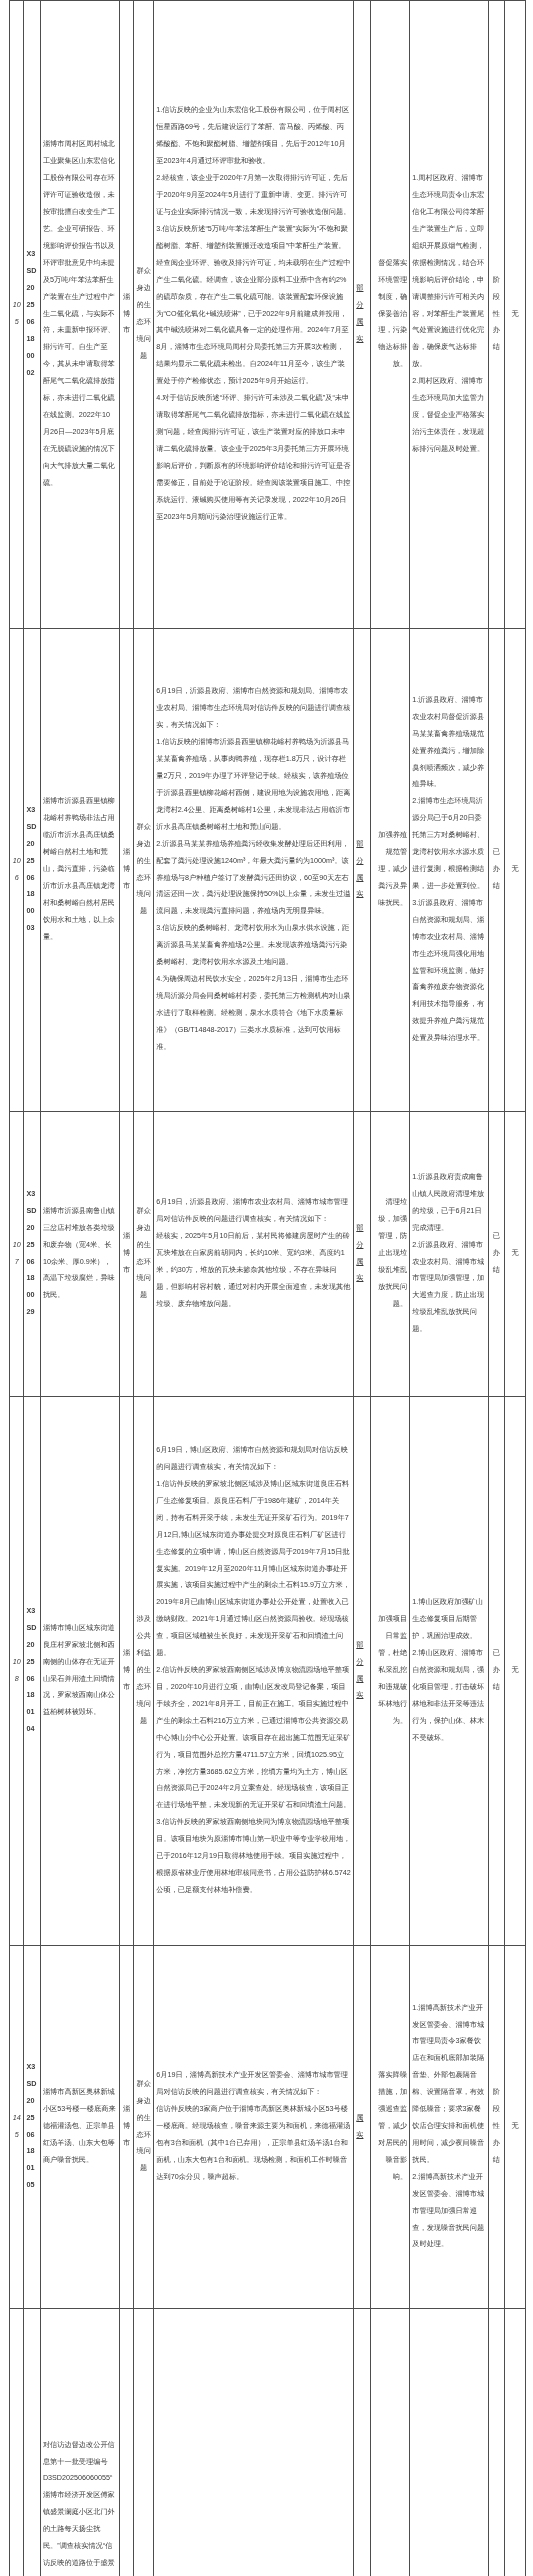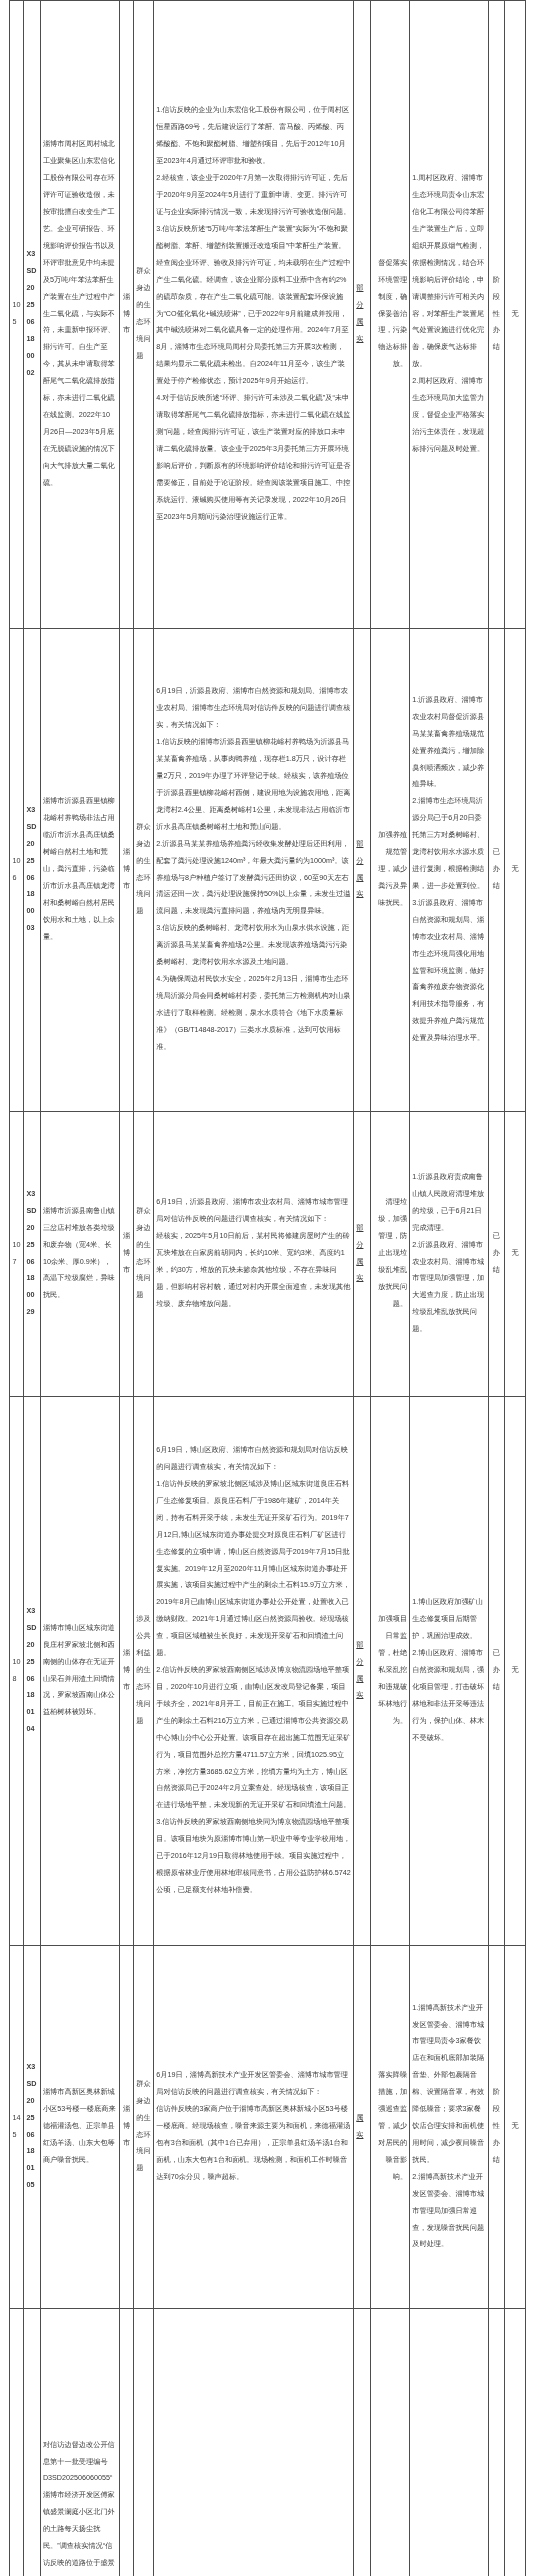--- a/index.html
+++ b/index.html
@@ -9,25 +9,25 @@
   table.grid td{
     border:0.5px solid #4d4d4d;
     vertical-align:middle;
     font-size:7.2px;
     line-height:2.35;
     padding:1.5px 2.1px;
     white-space:pre-line;
     overflow:hidden;
     word-wrap:break-word;
   }
-  td.c-sn{padding:1.5px 1.5px;text-align:left;}
+  td.c-sn{padding:1.5px 1.5px;text-align:center;font-style:italic;}
   td.c-case{word-break:break-all;padding:1.5px 1.5px;font-weight:bold;}
   td.c-problem{padding:1.5px 3.1px;text-align:left;}
   td.c-region{text-align:center;padding:1.5px 2.1px;margin-top:43px;}
-  td.c-type{text-align:left;padding:1.5px 1px;}
+  td.c-type{text-align:center;padding:1.5px 1px;}
   td.c-invest{padding:1.5px 3.1px;text-align:left;}
   td.c-verified{padding:1.5px 3.6px;text-decoration:underline;}
   td.c-directive{padding:1.5px 2.6px;text-align:right;}
   td.c-rect{padding:1.5px 3.1px;text-align:left;}
   td.c-status{text-align:center;padding:1.5px 3.1px;}
   td.c-account{text-align:center;padding:1.5px 3.1px;}
 </style>
 </head>
 <body>
 

